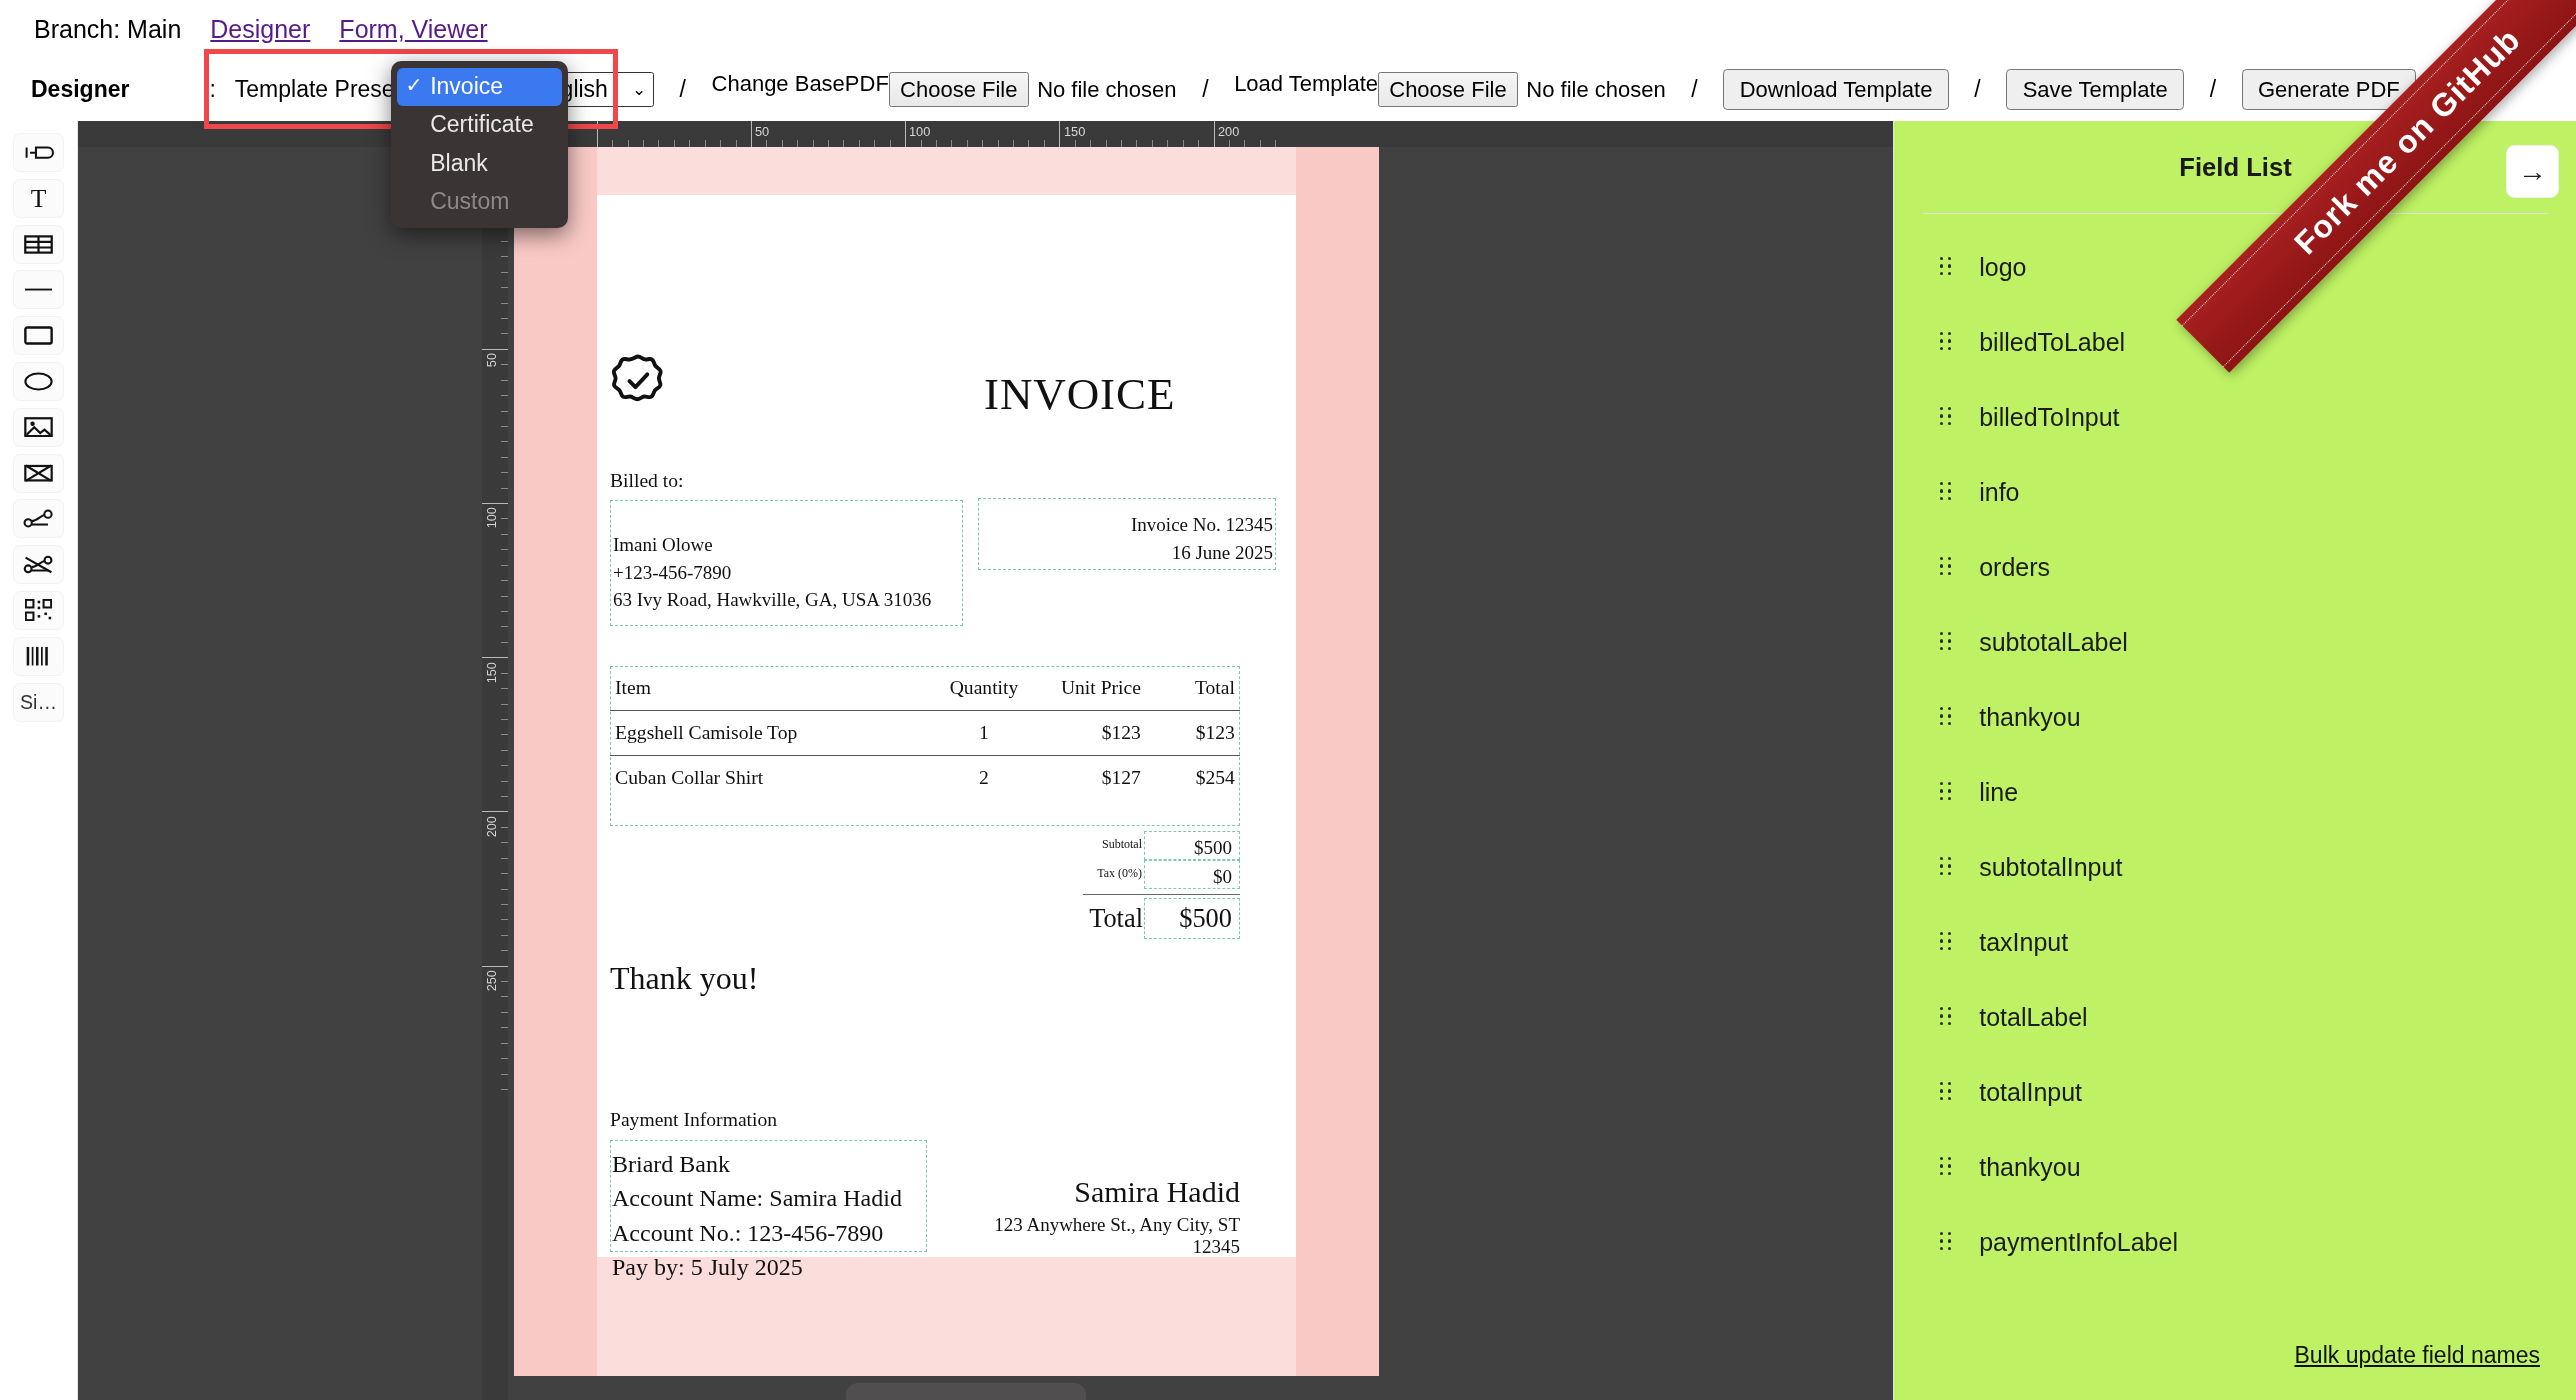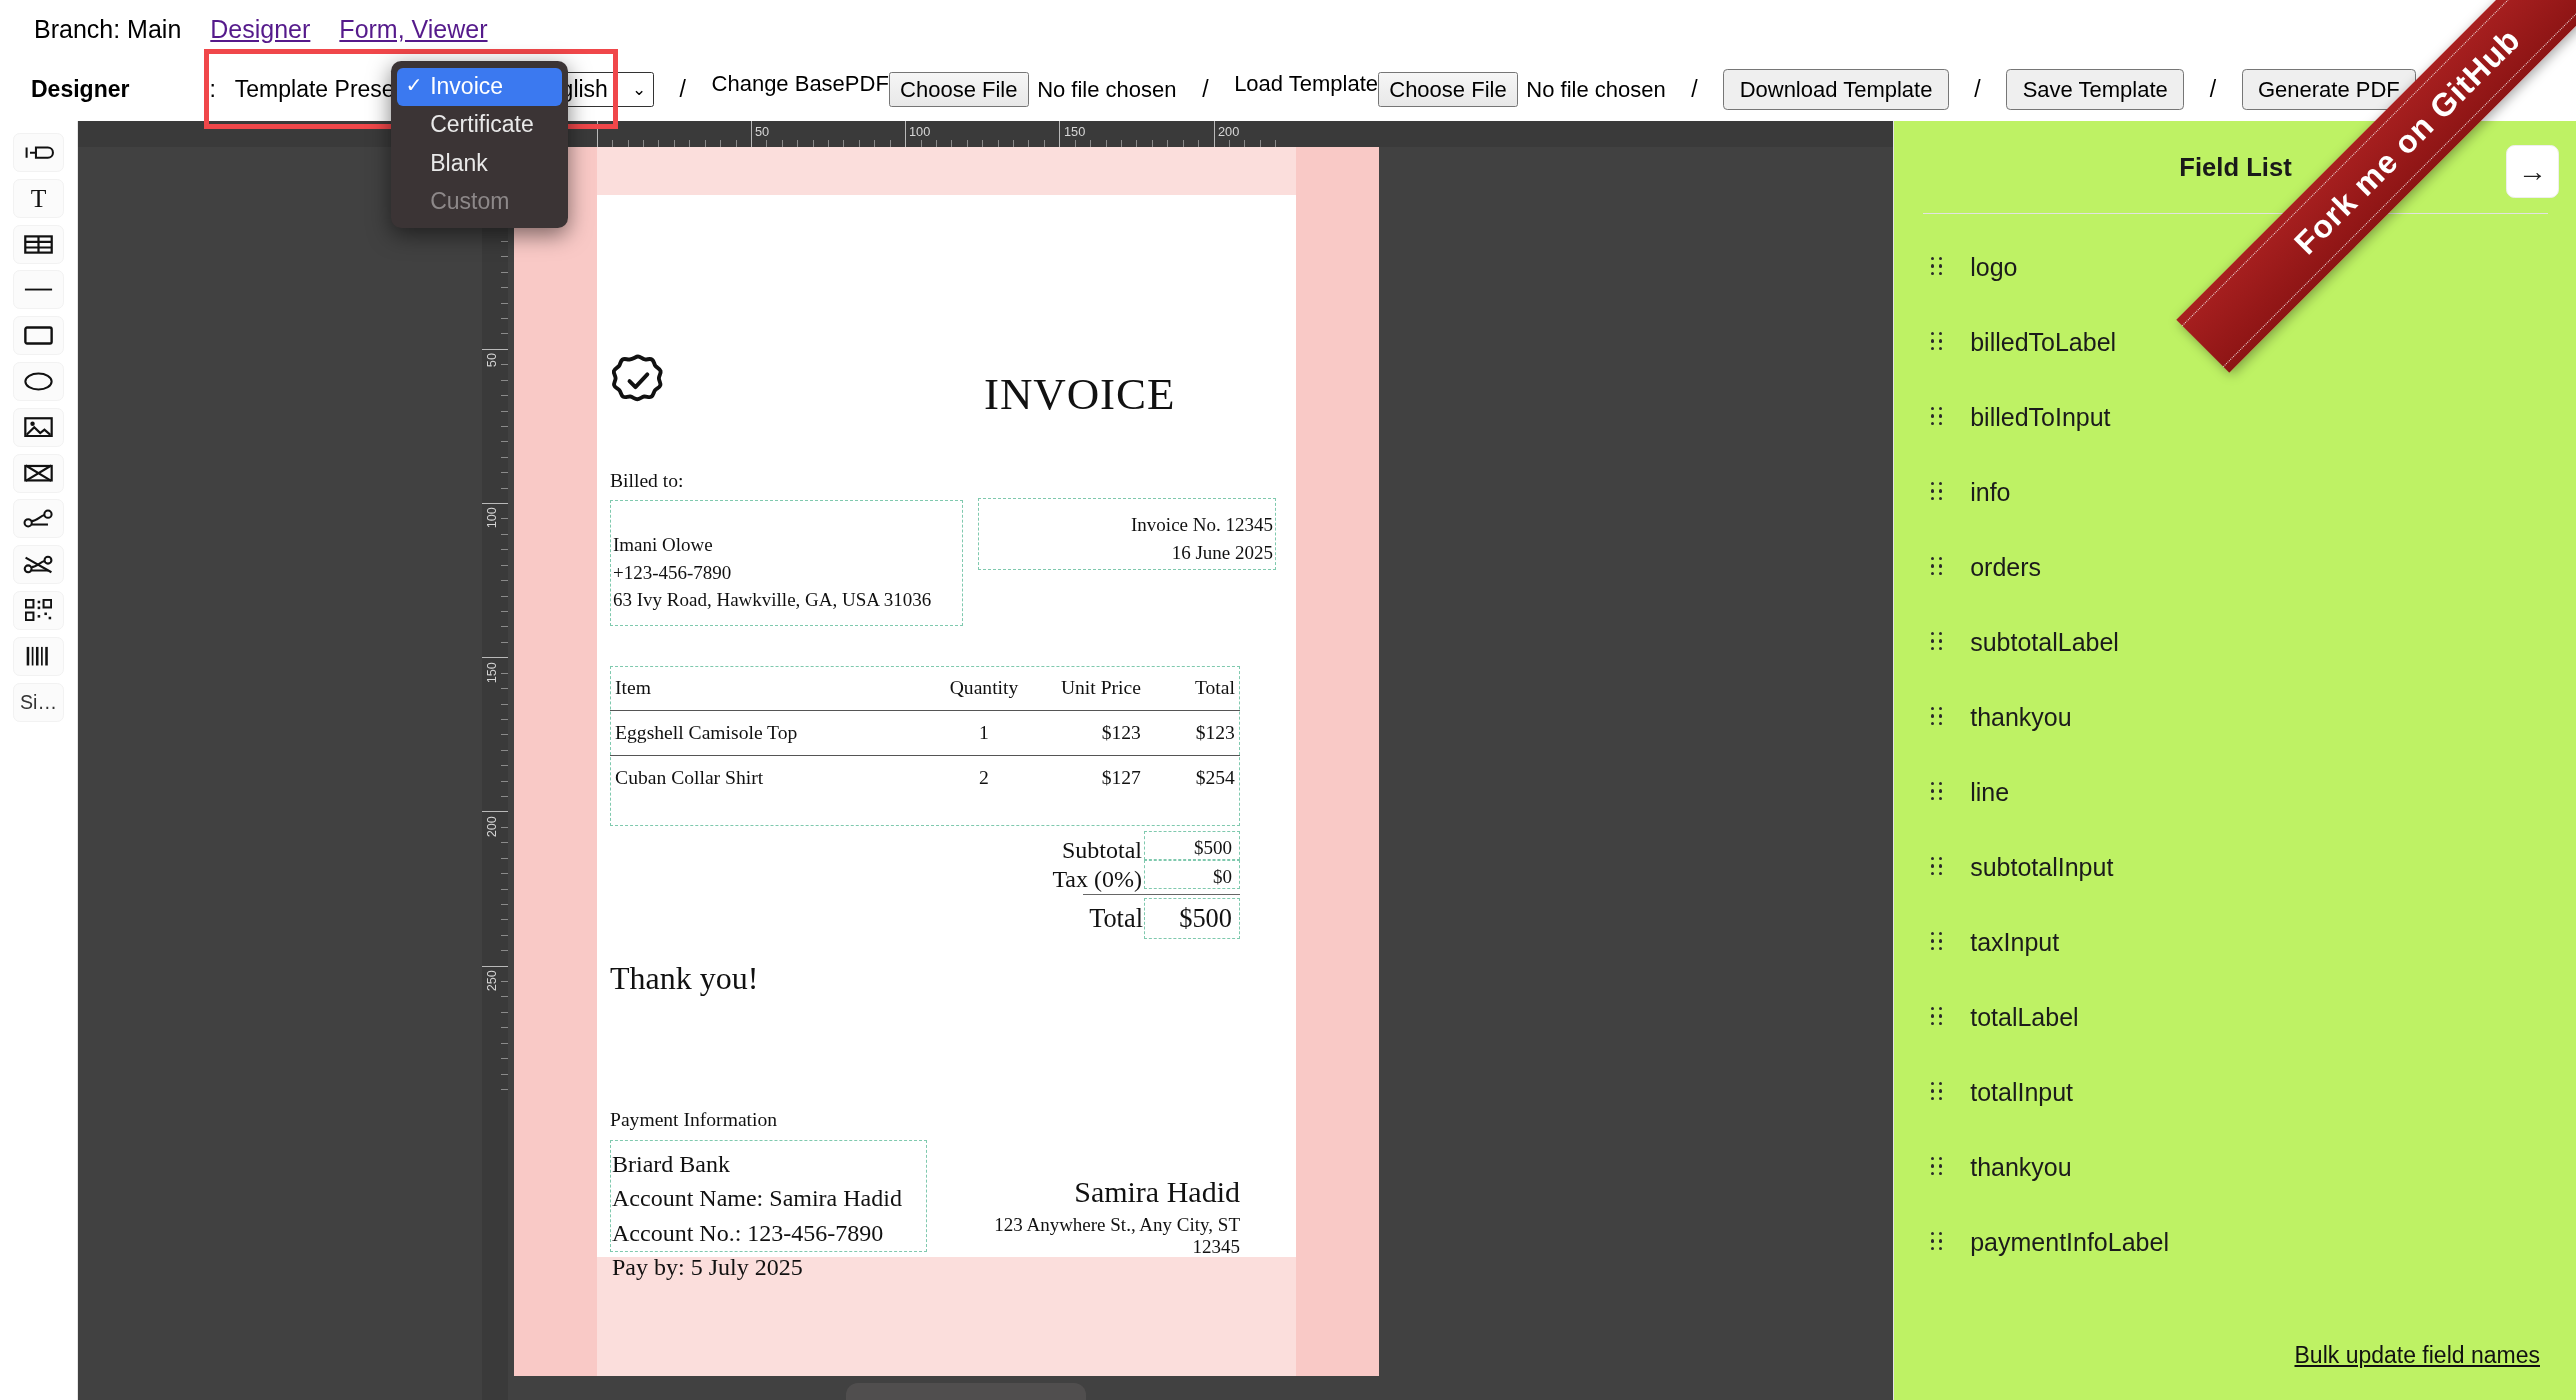--- a/index.html
+++ b/index.html
@@ -142,21 +142,21 @@
     border-collapse: collapse; font-size: 19.6px;
   }
   #orders th, #orders td { padding: 11px 5.1px; font-weight: normal; }
   #orders thead th { border-bottom: 1.3px solid #555; }
   #orders tbody tr:first-child td { border-bottom: 1.3px solid #555; }
   #orders .c-item { text-align: left; }
   #orders .c-num { text-align: center; width: 102px; }
   #orders .c-price { text-align: right; width: 111px; }
   #orders .c-total { text-align: right; width: 94px; }
 
-  .sumLabel { position: absolute; text-align: right; font-size: 24px; z-index: 6; }
+  .sumLabel { position: absolute; text-align: right; font-size: 12px; z-index: 6; }
   .sumVal   { position: absolute; text-align: right; font-size: 19px; z-index: 6; }
   #subtotalLabel { left: 911px; top: 716px; width: 153px; }
   #subtotalBox   { left: 1066px; top: 710px; width: 96px; height: 29px; }
   #subtotalInput { left: 1066px; top: 716px; width: 88px; }
   #taxLabel      { left: 911px; top: 745px; width: 153px; }
   #taxBox        { left: 1066px; top: 739px; width: 96px; height: 29px; }
   #taxInput      { left: 1066px; top: 745px; width: 88px; }
   #line { position: absolute; left: 1005px; top: 773px; width: 157px; height: 1.3px; background: #666; z-index: 6;}
   #totalLabel { left: 903px; top: 782px; width: 162px; font-size: 26.4px; }
   #totalBox   { left: 1066px; top: 777px; width: 96px; height: 41px; }
@@ -194,21 +194,21 @@
     position: absolute; right: 17px; top: 24px; width: 53px; height: 53px;
     background: #fff; border-radius: 8.5px; border: 0.9px solid #eee;
     display: flex; align-items: center; justify-content: center;
     font-size: 29px; color: #222;
   }
   #rp-divider {
     position: absolute; left: 29px; top: 92px; width: 625px; height: 0.9px;
     background: #e2e2e2;
   }
   #fieldlist {
-    position: absolute; left: 0; top: 109px; width: 683px; height: 1107px;
+    position: absolute; left: 0; top: 109px; width: 683px; height: 1107px; padding-left: 9px;
   }
   .fld {
     height: 75px; display: flex; align-items: center; padding-left: 37px; gap: 25.6px;
     font-size: 25px; color: #1b1b1b;
   }
   .grip { width: 13.6px; height: 22px; position: relative; flex: none; }
   .grip i {
     position: absolute; width: 3.4px; height: 3.4px; border-radius: 50%;
     background: #2a2a2a;
   }

